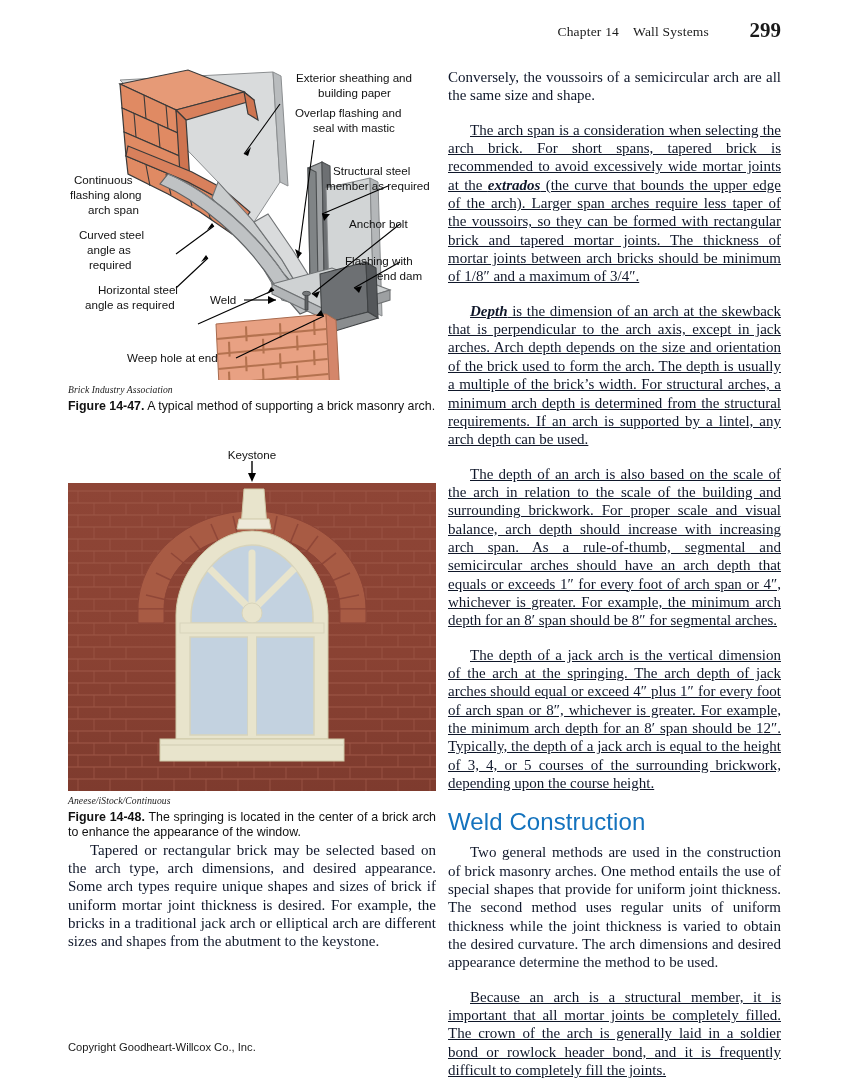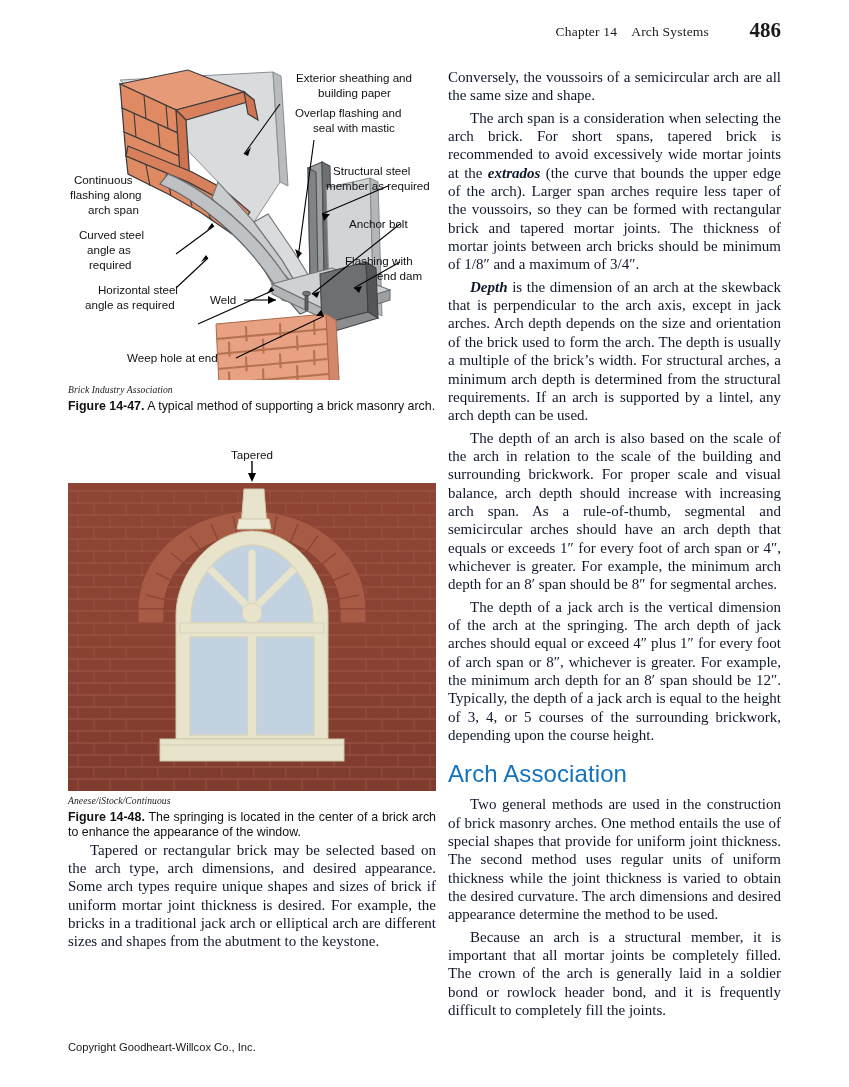--- a/index.html
+++ b/index.html
@@ -62,21 +62,21 @@
   p.body {
     margin: 0;
     font-size: 15px;
     line-height: 18.35px;
     text-align: justify;
     text-indent: 22px;
     color: #0f172a;
     hyphens: none;
   }
   p.body.noindent { text-indent: 0; }
-  p.body + p.body { margin-top: 4px; }
+  p.body + p.body { margin-top: 16px; text-decoration: underline; }
   .bolditalic { font-weight: bold; font-style: italic; }
 
   h2.section-head {
     margin: 16px 0 7px 0;
     font-family: "Liberation Sans", "DejaVu Sans", sans-serif;
     font-size: 24px;
     font-weight: normal;
     color: #1473be;
     letter-spacing: .1px;
   }
@@ -135,23 +135,23 @@
     font-family: "Liberation Sans", "DejaVu Sans", sans-serif;
     font-size: 11.2px;
     color: #1a1a1a;
   }
 </style>
 </head>
 <body>
 
 <div class="page-header">
   <div class="hdr-chapter">
-    <span>Chapter 14</span><span class="sep"></span><span>Arch Systems</span>
+    <span>Chapter 14</span><span class="sep"></span><span>Wall Systems</span>
   </div>
-  <div class="hdr-pageno">486</div>
+  <div class="hdr-pageno">299</div>
 </div>
 
 <div class="col-left">
 
   <div class="figure">
     <div class="fig47-wrap">
       <svg width="368" height="318" viewBox="0 0 368 318">
         <defs>
           <clipPath id="cl1">
               <rect x="0" y="0" width="368" height="318"></rect>
@@ -298,21 +298,21 @@
       </svg>
     </div>
     <div class="credit">Brick Industry Association</div>
     <div class="caption">
       <span class="lbl">Figure 14-47.</span>
       <span>A typical method of supporting a brick masonry arch.</span>
     </div>
   </div>
 
   <div class="figure" style="margin-top:34px;">
-    <div class="keystone-label">Tapered</div>
+    <div class="keystone-label">Keystone</div>
     <svg width="368" height="22" style="display:block;">
       <path d="M184,0 L184,17" stroke="#000" stroke-width="1.4" fill="none"></path>
       <path d="M184,21 L180,12 L188,12 Z" fill="#000"></path>
     </svg>
 
     <div class="photo">
       <svg width="368" height="308" viewBox="0 0 368 308">
         <defs>
           <linearGradient id="brickGrad" x1="0" y1="0" x2="0" y2="1">
             <stop offset="0%" stop-color="#8e4536"></stop>
@@ -459,21 +459,21 @@
   </p>
 
   <p class="body">
     <span>The depth of an arch is also based on the scale of the arch in relation to the scale of the building and surrounding brickwork. For proper scale and visual balance, arch depth should increase with increasing arch span. As a rule-of-thumb, segmental and semicircular arches should have an arch depth that equals or exceeds 1″ for every foot of arch span or 4″, whichever is greater. For example, the minimum arch depth for an 8′ span should be 8″ for segmental arches.</span>
   </p>
 
   <p class="body">
     <span>The depth of a jack arch is the vertical dimension of the arch at the springing. The arch depth of jack arches should equal or exceed 4″ plus 1″ for every foot of arch span or 8″, whichever is greater. For example, the minimum arch depth for an 8′ span should be 12″. Typically, the depth of a jack arch is equal to the height of 3, 4, or 5 courses of the surrounding brickwork, depending upon the course height.</span>
   </p>
 
-  <h2 class="section-head">Arch Association</h2>
+  <h2 class="section-head">Weld Construction</h2>
 
   <p class="body">
     <span>Two general methods are used in the construction of brick masonry arches. One method entails the use of special shapes that provide for uniform joint thickness. The second method uses regular units of uniform thickness while the joint thickness is varied to obtain the desired curvature. The arch dimensions and desired appearance determine the method to be used.</span>
   </p>
 
   <p class="body">
     <span>Because an arch is a structural member, it is important that all mortar joints be completely filled. The crown of the arch is generally laid in a soldier bond or rowlock header bond, and it is frequently difficult to completely fill the joints.</span>
   </p>
 </div>
 

